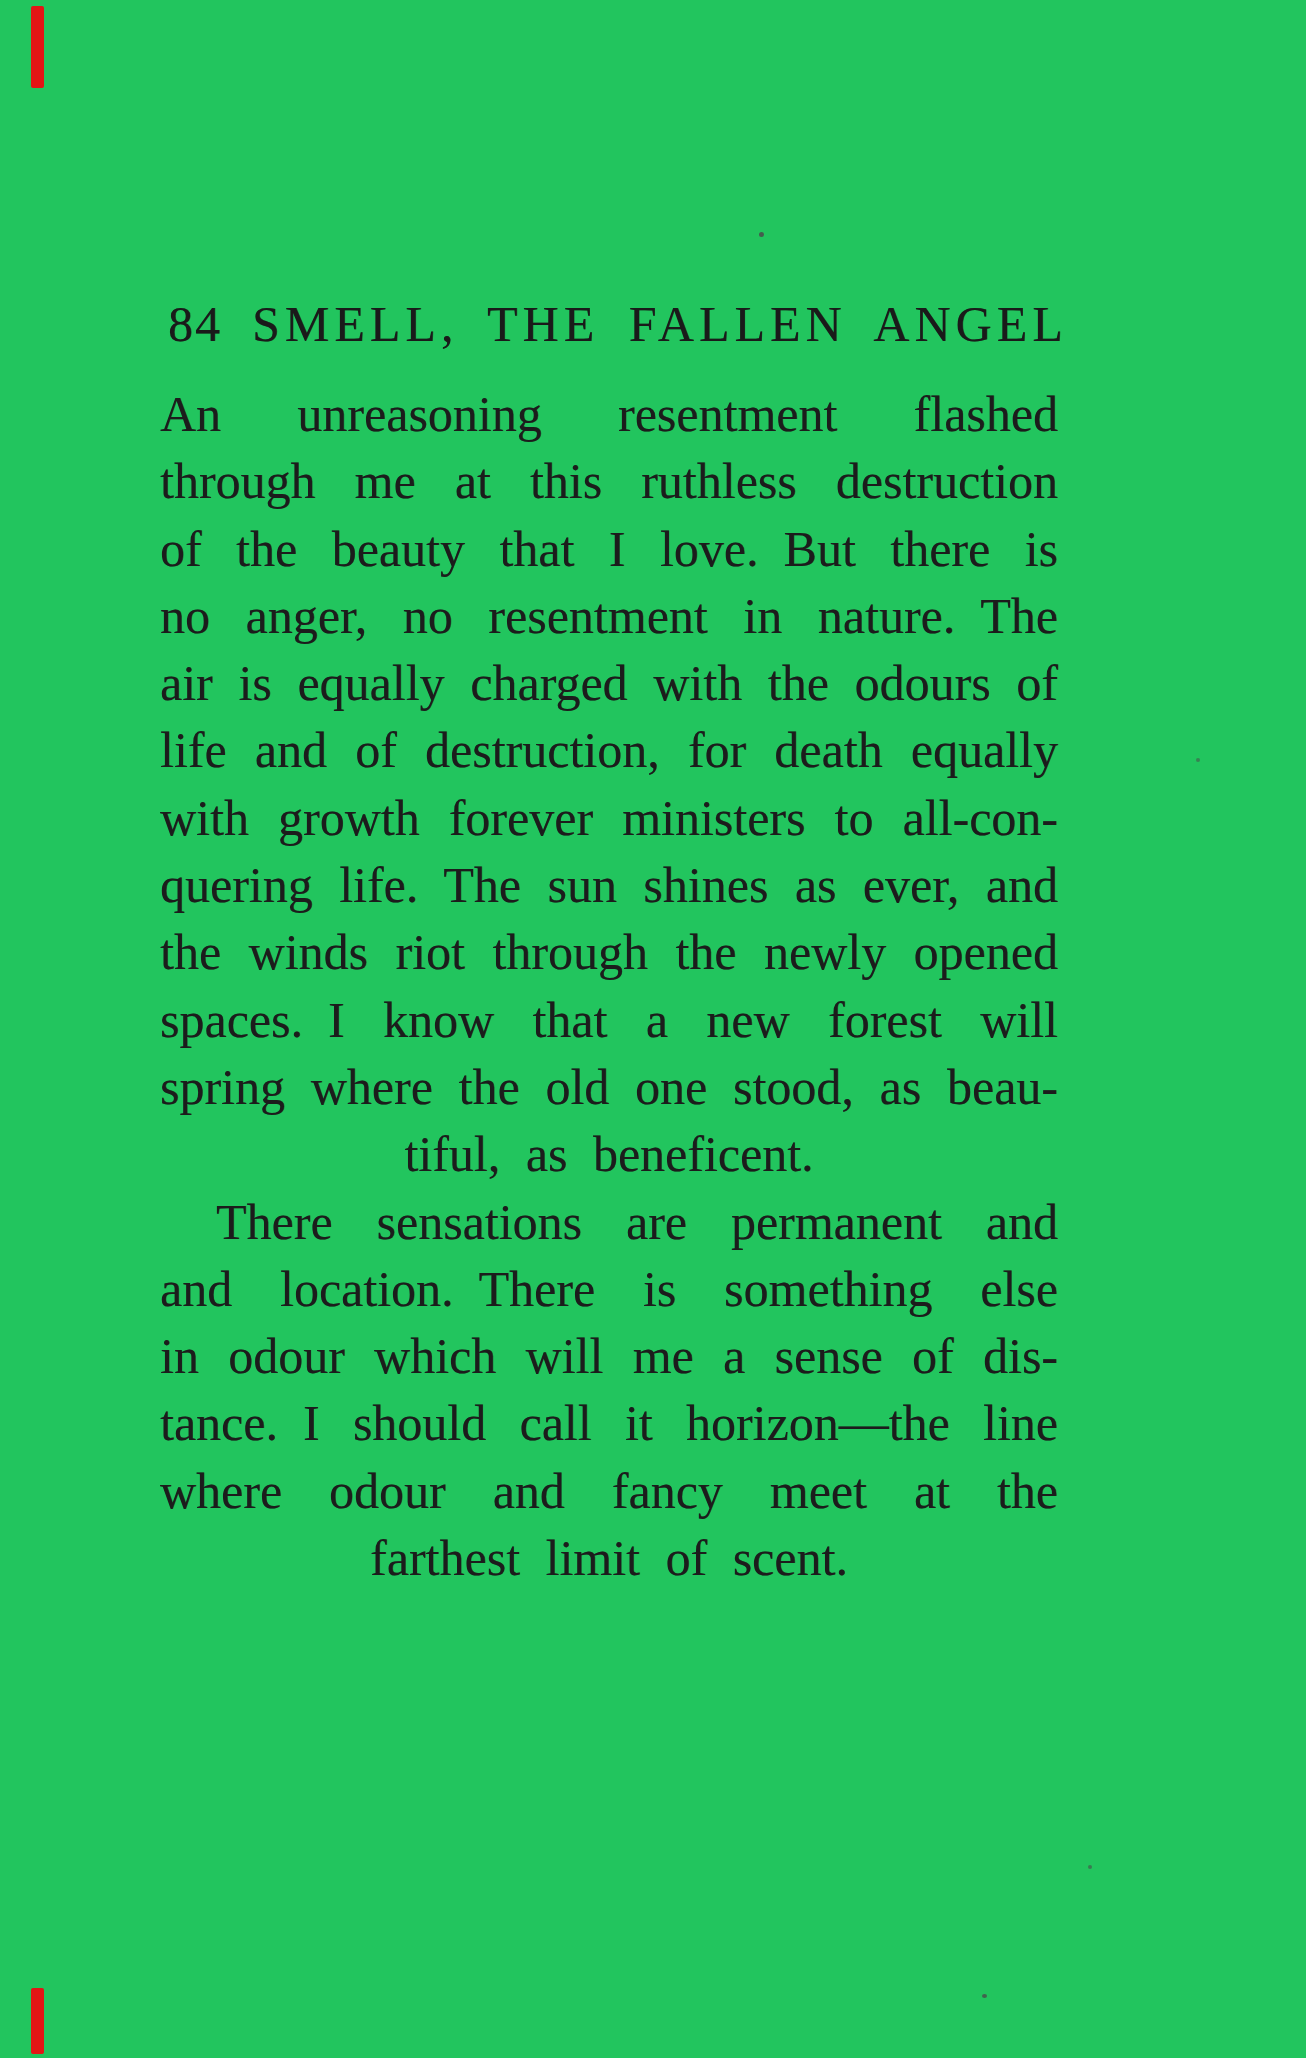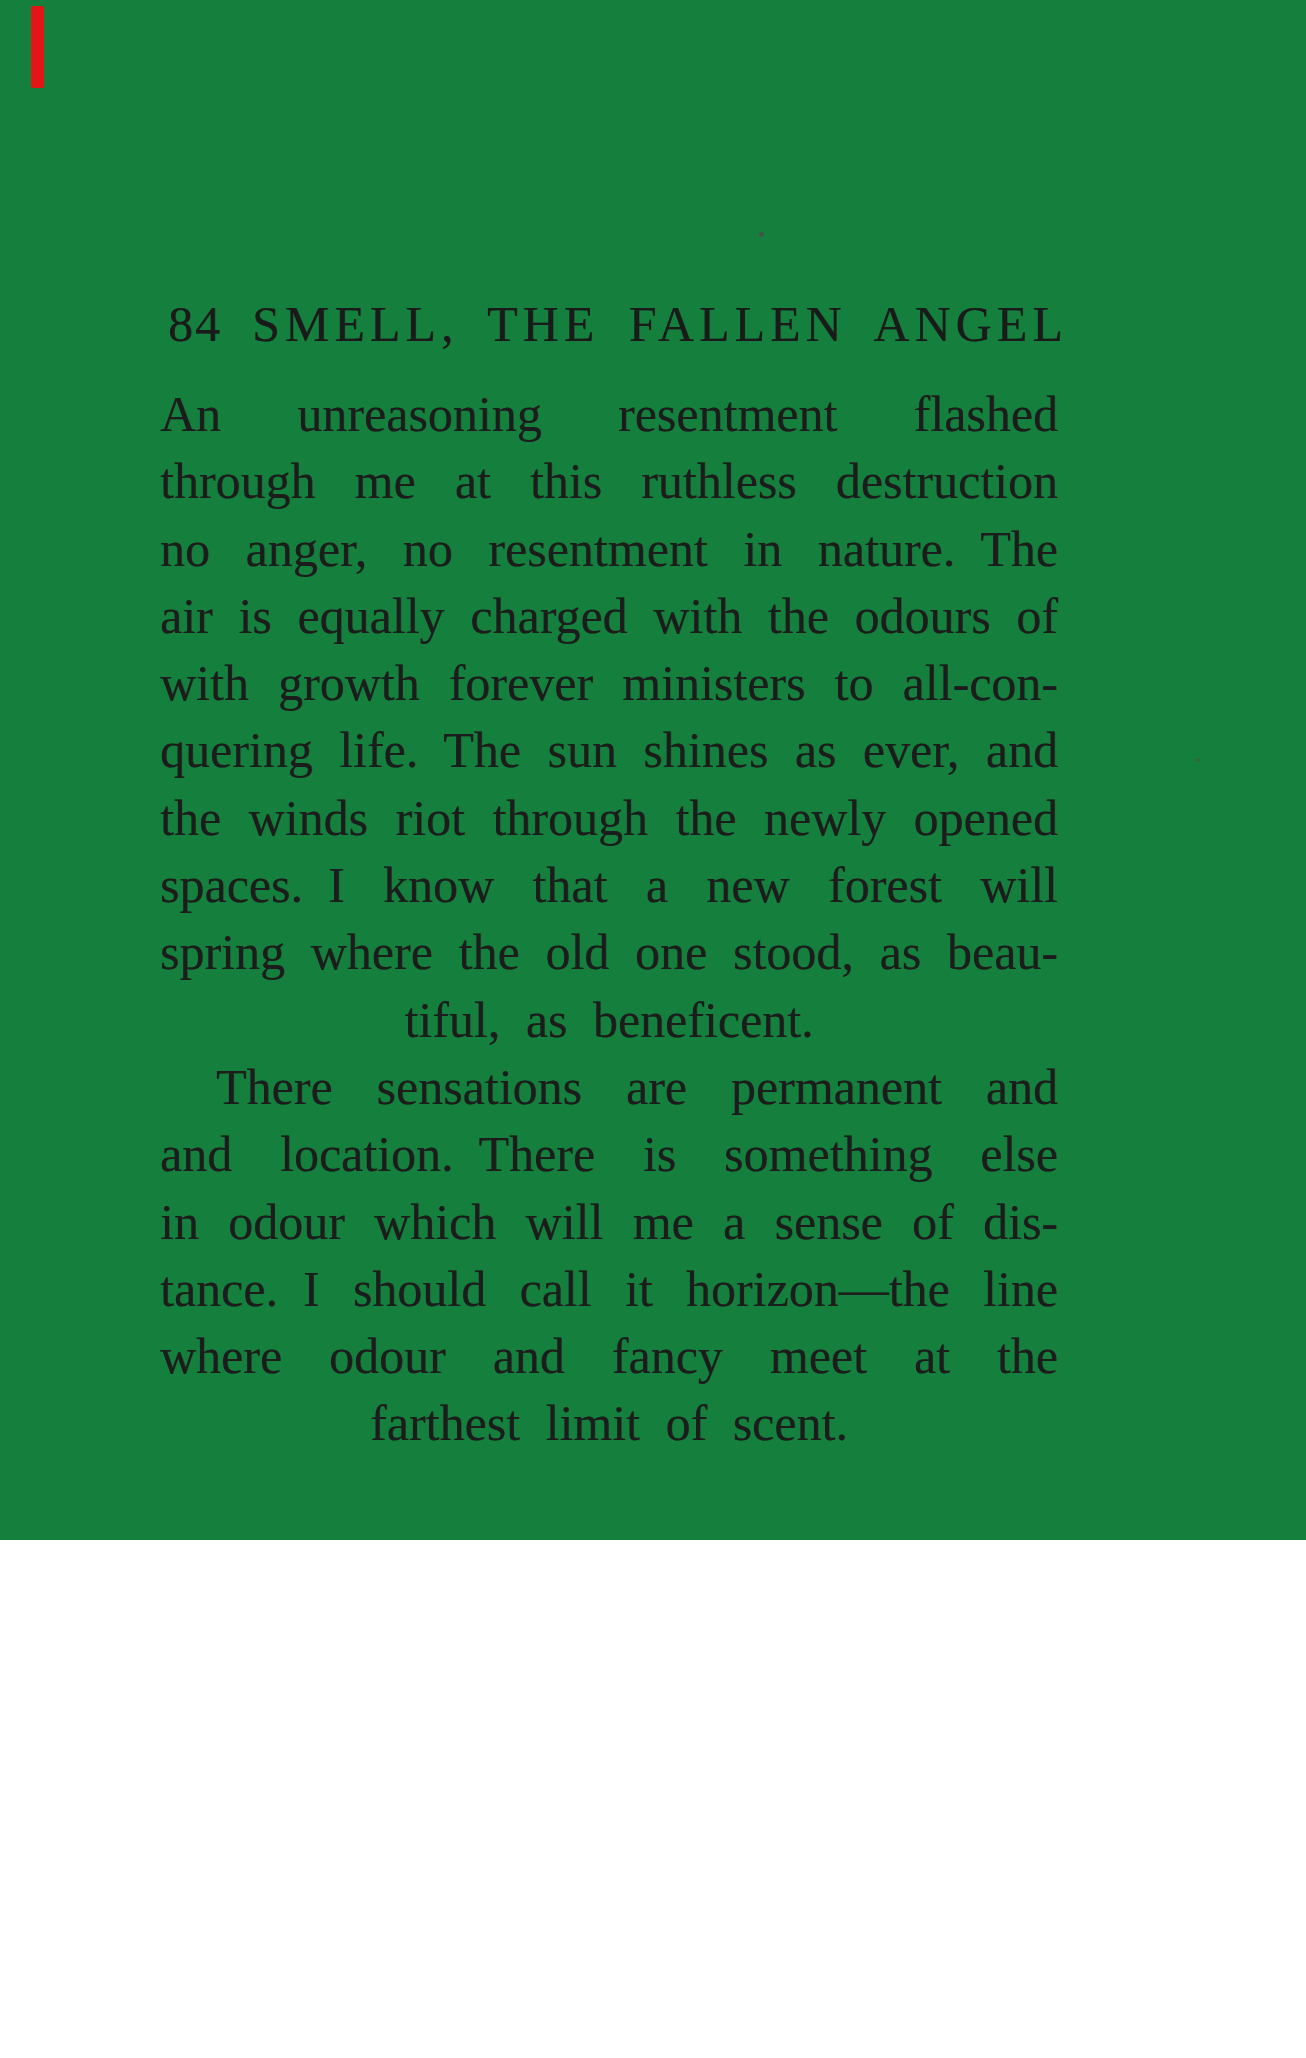--- a/index.html
+++ b/index.html
@@ -3,22 +3,22 @@
 <meta charset="utf-8">
 <style>
   html, body {
     margin: 0;
     padding: 0;
     background: #ffffff;
   }
   .page {
     position: relative;
     width: 1306px;
-    height: 1540px;
-    background: #15803d;
+    height: 2058px;
+    background: #22c55e;
     overflow: hidden;
     font-family: "Liberation Serif", "DejaVu Serif", serif;
   }
   
   .running-head {
     position: absolute;
     top: 299px;
     left: 168px;
     width: 900px;
     font-size: 50px;
@@ -95,22 +95,24 @@
   <div class="speck s3" style="background: rgb(74, 74, 74);"></div>
   <div class="speck s4" style="background: rgb(74, 74, 74);"></div>
 
   <div class="running-head">
     <span class="pgnum">84</span><span>SMELL, THE FALLEN ANGEL</span>
   </div>
 
   <div class="body-text">
       <div class="line line-just">An unreasoning resentment flashed</div>
       <div class="line line-just">through me at this ruthless destruction</div>
+      <div class="line line-just">of the beauty that I love. But there is</div>
       <div class="line line-just">no anger, no resentment in nature. The</div>
       <div class="line line-just">air is equally charged with the odours of</div>
+      <div class="line line-just">life and of destruction, for death equally</div>
       <div class="line line-just">with growth forever ministers to all-con-</div>
       <div class="line line-just">quering life. The sun shines as ever, and</div>
       <div class="line line-just">the winds riot through the newly opened</div>
       <div class="line line-just">spaces. I know that a new forest will</div>
       <div class="line line-just">spring where the old one stood, as beau-</div>
       <div class="line line-left">tiful, as beneficent.</div>
       <div class="line line-just line-indent">There sensations are permanent and</div>
       <div class="line line-just">and location. There is something else</div>
       <div class="line line-just">in odour which will me a sense of dis-</div>
       <div class="line line-just">tance. I should call it horizon—the line</div>

